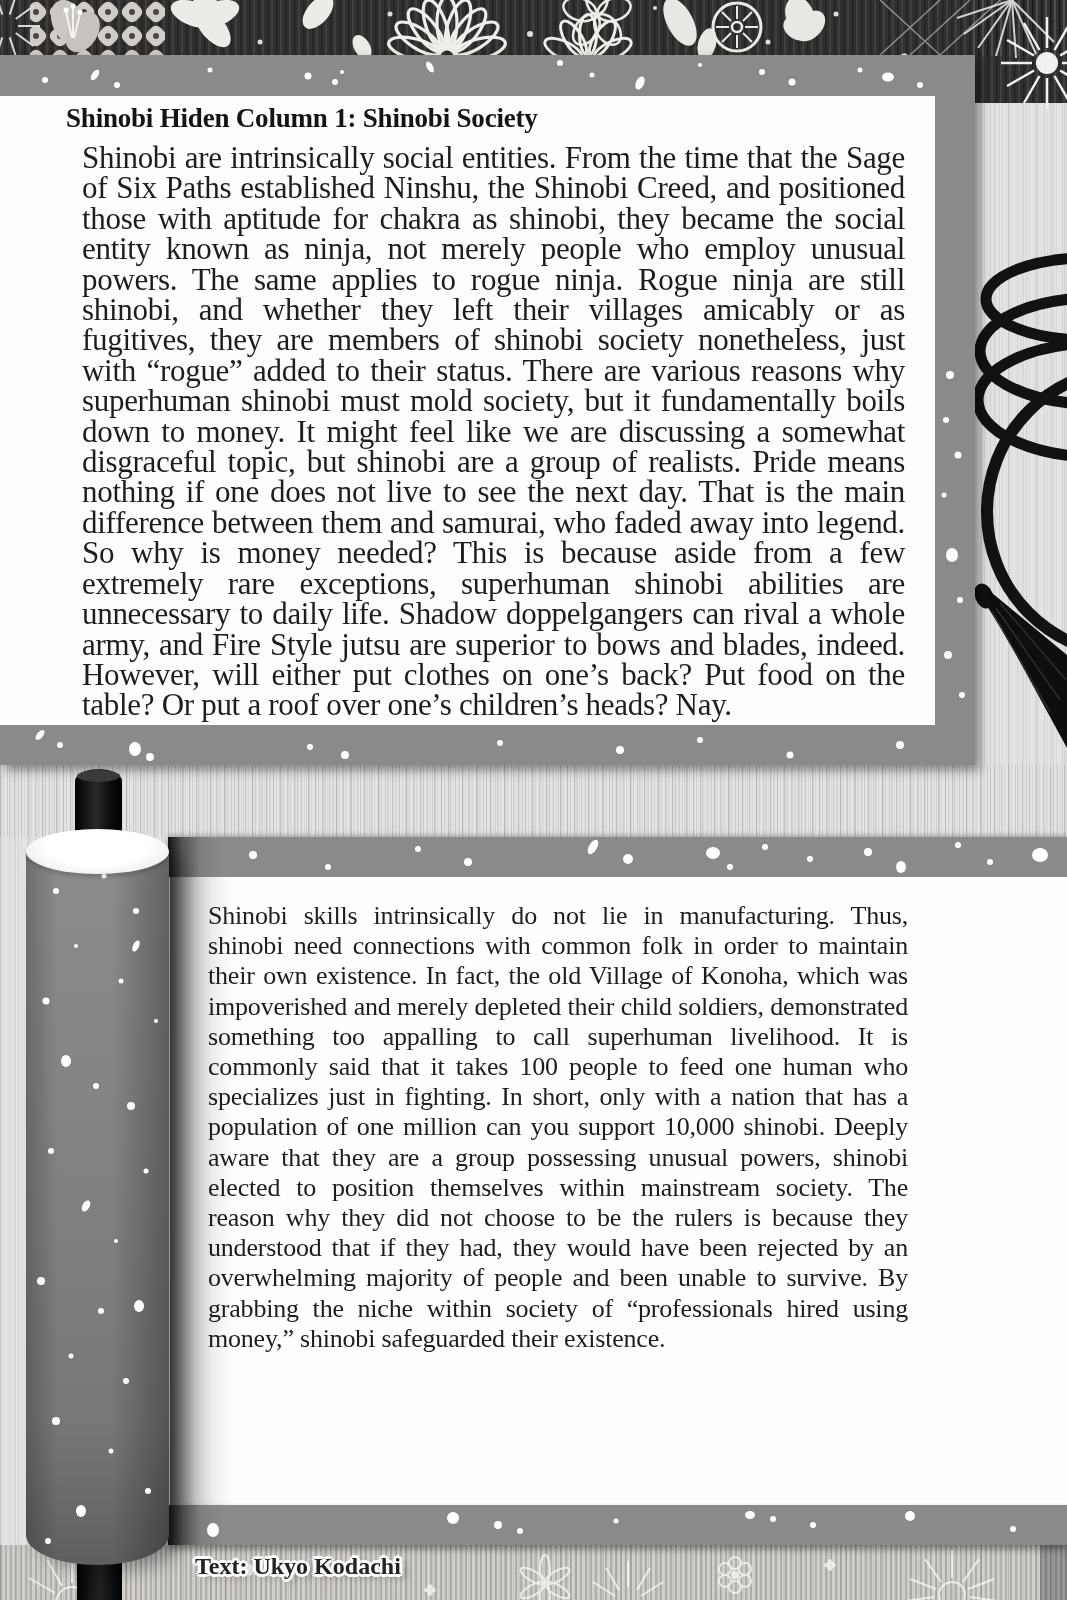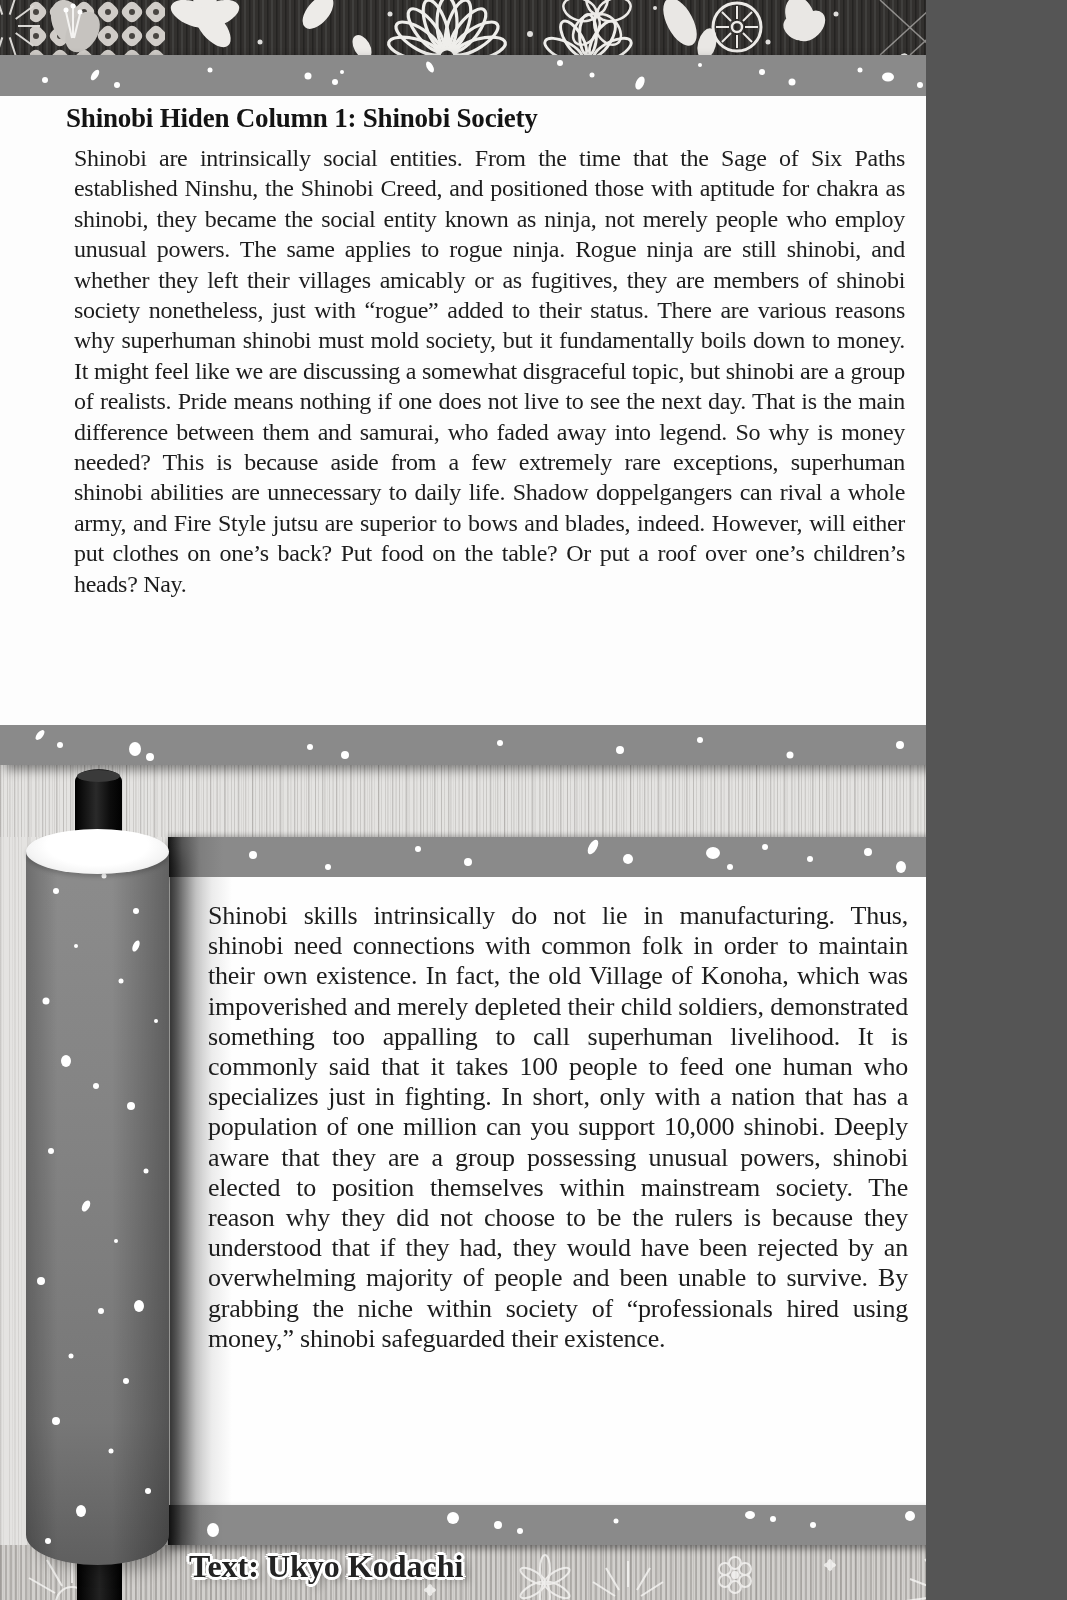--- a/index.html
+++ b/index.html
@@ -1,17 +1,17 @@
 <!DOCTYPE html>
 <html><head>
 <meta charset="utf-8">
 <style>
   html,body{margin:0;padding:0;background:#555;}
   .stage{
-    position:relative;width:926px;height:1600px;overflow:hidden;
+    position:relative;width:1067px;height:1600px;overflow:hidden;
     font-family:"Liberation Serif", serif;
     background-color:#e4e3e1;
     background-image:
       repeating-linear-gradient(90deg, rgba(70,64,58,0.10) 0 1px, transparent 1px 3px, rgba(70,64,58,0.05) 3px 4px, transparent 4px 9px),
       repeating-linear-gradient(90deg, rgba(40,36,32,0.06) 0 2px, transparent 2px 14px);
   }
   svg.overlay{position:absolute;pointer-events:none;}
   .rings-svg{left:0;top:0;z-index:1;}
   .wood-strip{
     position:absolute;left:0;top:765px;width:1067px;height:72px;z-index:1;
@@ -27,21 +27,21 @@
   .paper1{
     position:absolute;left:0;top:41px;width:935px;height:629px;
     background:#fdfdfd;
   }
   .paper1-inner{padding:6px 30px 0 66px;}
   .col-title{
     font-size:27px;line-height:33px;font-weight:bold;color:#141414;
     margin:0;letter-spacing:-0.2px;
   }
   .col-body{
-    font-size:24px;line-height:30.4px;color:#1d1d1d;margin:8px 0 0 8px;
+    font-size:31px;line-height:30.4px;color:#1d1d1d;margin:8px 0 0 16px;
     text-align:justify;letter-spacing:-0.3px;
   }
   
   .band{
     position:absolute;left:168px;width:899px;height:40px;background:#8a8a8a;z-index:2;
   }
   .band::before{
     content:"";position:absolute;left:0;top:0;bottom:0;width:55px;
     background:linear-gradient(90deg, rgba(10,10,10,0.92) 0, rgba(40,40,40,0.55) 14px, rgba(90,90,90,0.25) 32px, rgba(138,138,138,0) 55px);
   }
@@ -90,22 +90,22 @@
   }
   
   .footer-strip{
     position:absolute;left:0;top:1545px;width:1067px;height:55px;z-index:1;
     background:
       repeating-linear-gradient(90deg, rgba(60,55,50,0.22) 0 2px, transparent 2px 5px),
       rgba(120,114,108,0.16);
   }
   .footer-svg{left:0;top:1545px;z-index:1;}
   .credit{
-    position:absolute;left:189px;top:1547px;z-index:6;
-    font-size:32px;font-weight:bold;color:#232323;line-height:38px;
+    position:absolute;left:195px;top:1547px;z-index:6;
+    font-size:24px;font-weight:bold;color:#232323;line-height:38px;
     text-shadow:
       3px 0 0 #fff,-3px 0 0 #fff,0 3px 0 #fff,0 -3px 0 #fff,
       2px 2px 0 #fff,-2px 2px 0 #fff,2px -2px 0 #fff,-2px -2px 0 #fff,
       6px 4px 7px rgba(0,0,0,0.35);
   }
 </style>
 </head>
 <body>
 
 <div class="stage">

